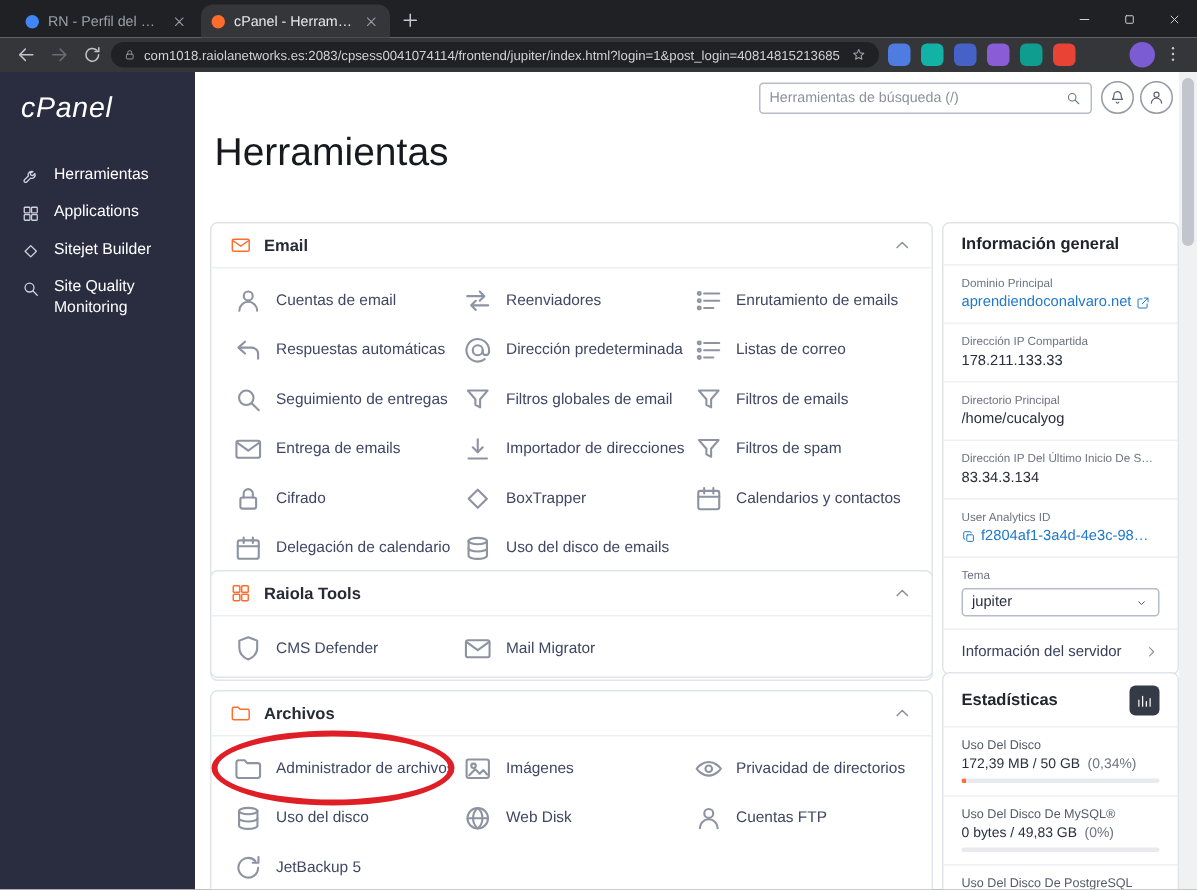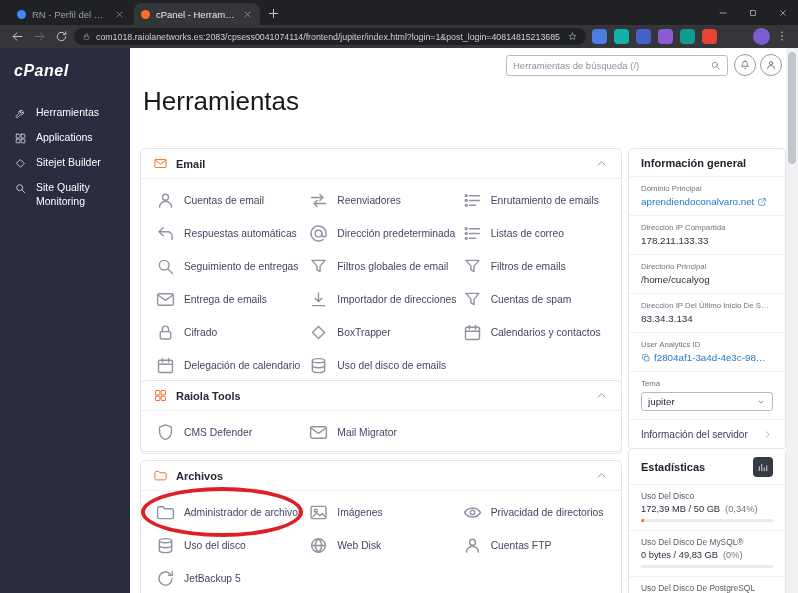--- a/index.html
+++ b/index.html
@@ -30,21 +30,21 @@
   .lock-ic{width:9px;height:9px;color:#9aa0a6;flex:none}
   .url-text{font-size:8.8px;color:#cfd1d4;white-space:nowrap;overflow:hidden;flex:1}
   .star-ic{width:11px;height:11px;color:#9aa0a6;flex:none;cursor:pointer}
   .ext-row{position:absolute;left:592px;top:29px;display:flex;gap:7px;align-items:center}
   .ext{width:15px;height:15px;border-radius:4px;cursor:pointer}
   .avatar{position:absolute;right:28px;top:28px;width:17px;height:17px;border-radius:50%;background:#7c5cd2;cursor:pointer}
   .menu-dots{position:absolute;right:9px;top:29px;width:14px;height:14px;color:#c4c7cb;cursor:pointer}
 
   
   .sidebar{position:absolute;left:0;top:48px;width:130px;height:545px;background:#2a2c40;color:#fff}
-  .logo{font-size:16px;font-weight:bold;font-style:italic;padding:14px 0 0 14px;letter-spacing:.5px}
+  .logo{font-size:19px;font-weight:normal;font-style:italic;padding:14px 0 0 14px;letter-spacing:.5px}
   .sb-items{margin-top:22px;display:flex;flex-direction:column;gap:3px}
   .sb-item{display:flex;align-items:flex-start;gap:9px;padding:4px 8px 4px 14px;font-size:10.5px;cursor:pointer}
   .sb-item .icn{width:13px;height:13px;color:#cfd2dd;flex:none;margin-top:1px}
   .sb-label{line-height:1.3}
 
   
   .search-wrap{position:absolute;left:506px;top:55px;width:222px;height:21px;border:1px solid #b6bcc5;border-radius:3px;
                display:flex;align-items:center;padding:0 6px;background:#fff}
   .search-input{border:none;outline:none;flex:1;font-size:9.5px;color:#333;font-family:inherit;background:transparent}
   .search-input::placeholder{color:#8b919c}
@@ -391,21 +391,21 @@
               </svg>
             </span>
             <span class="tool-label">Importador de direcciones</span>
           </a>
           <a class="tool">
             <span class="icn ">
               <svg viewBox="0 0 24 24" fill="none" stroke="currentColor" stroke-width="1.6" stroke-linecap="round" stroke-linejoin="round">
                 <path d="M4.5 5h15l-5.7 6.6v6.2l-3.6-1.9v-4.3z"></path>
               </svg>
             </span>
-            <span class="tool-label">Cuentas de spam</span>
+            <span class="tool-label">Filtros de spam</span>
           </a>
           <a class="tool">
             <span class="icn ">
               <svg viewBox="0 0 24 24" fill="none" stroke="currentColor" stroke-width="1.6" stroke-linecap="round" stroke-linejoin="round">
                 <rect x="6" y="11" width="12" height="8.5" rx="1.6"></rect>
                 <path d="M8.5 11V8.2a3.5 3.5 0 0 1 7 0V11"></path>
               </svg>
             </span>
             <span class="tool-label">Cifrado</span>
           </a>

